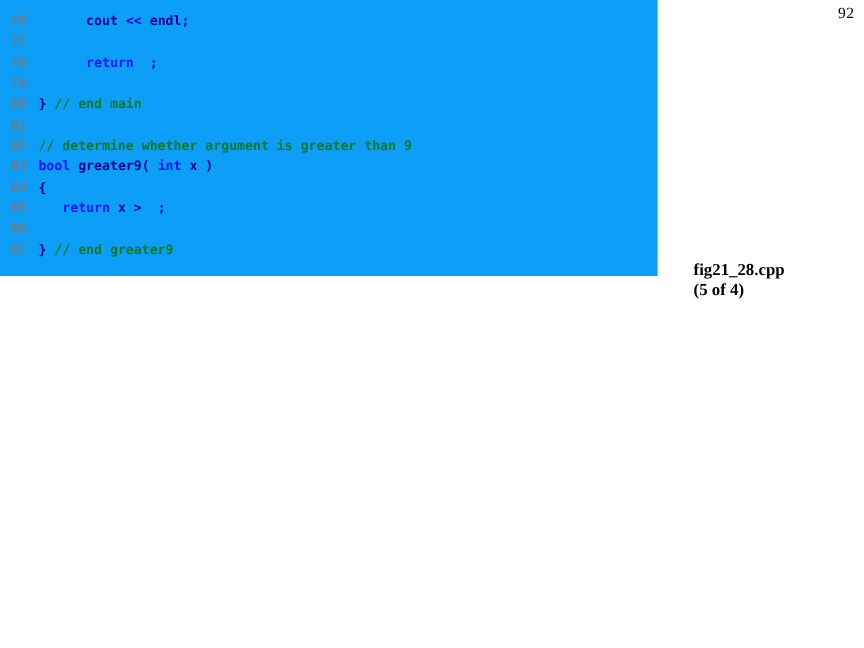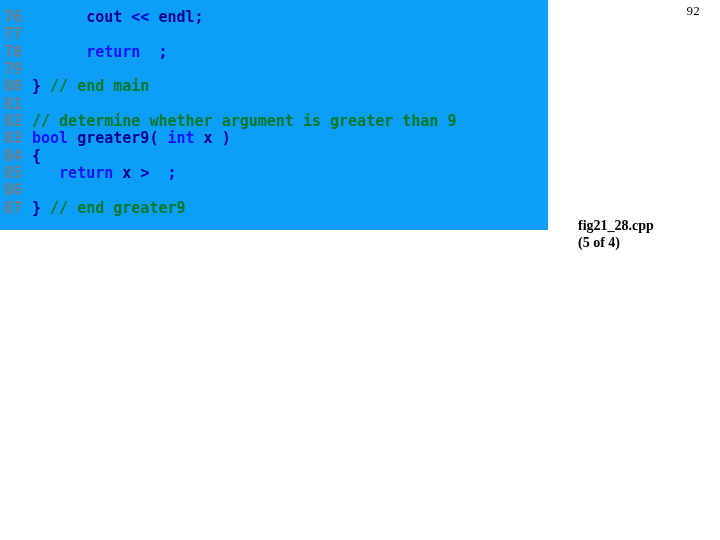--- a/index.html
+++ b/index.html
@@ -12,21 +12,21 @@
     background: #ffffff;
     font-family: "Liberation Serif", serif;
     overflow: hidden;
     position: relative;
   }
 
   
   #page-number {
     position: absolute;
     top: 3px;
-    right: 20px;
+    right: 8px;
     font-family: "Liberation Serif", serif;
     font-size: 13px;
     color: #000000;
     line-height: 15px;
     letter-spacing: 0.3px;
   }
 
   
   #code-panel {
     position: absolute;
@@ -36,21 +36,21 @@
     height: 230px;
     background: #0d9ef7;
     overflow: hidden;
   }
   #code-listing {
     position: absolute;
     left: 0;
     top: 9px;
     width: 100%;
     font-family: "DejaVu Sans Mono", "Liberation Mono", monospace;
-    font-size: 15px;
+    font-size: 11px;
     font-weight: bold;
     line-height: 17.35px;
     white-space: pre;
   }
   .code-row {
     display: block;
     height: 17.35px;
     white-space: pre;
   }
   .line-no {

